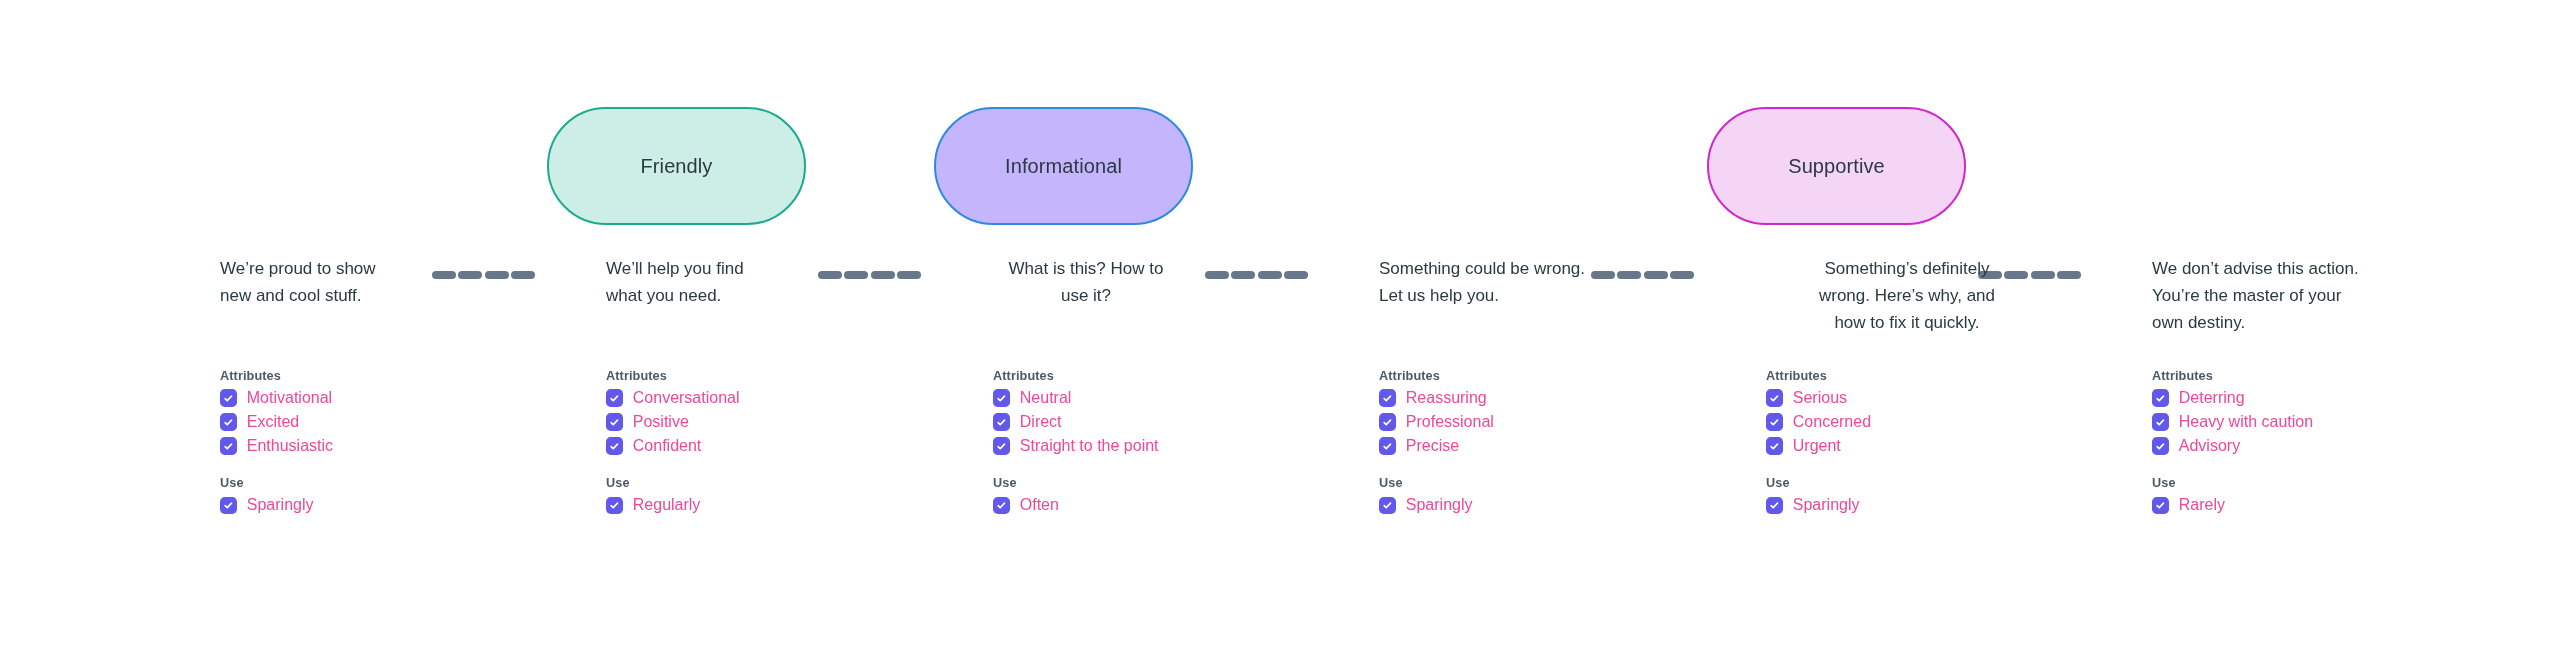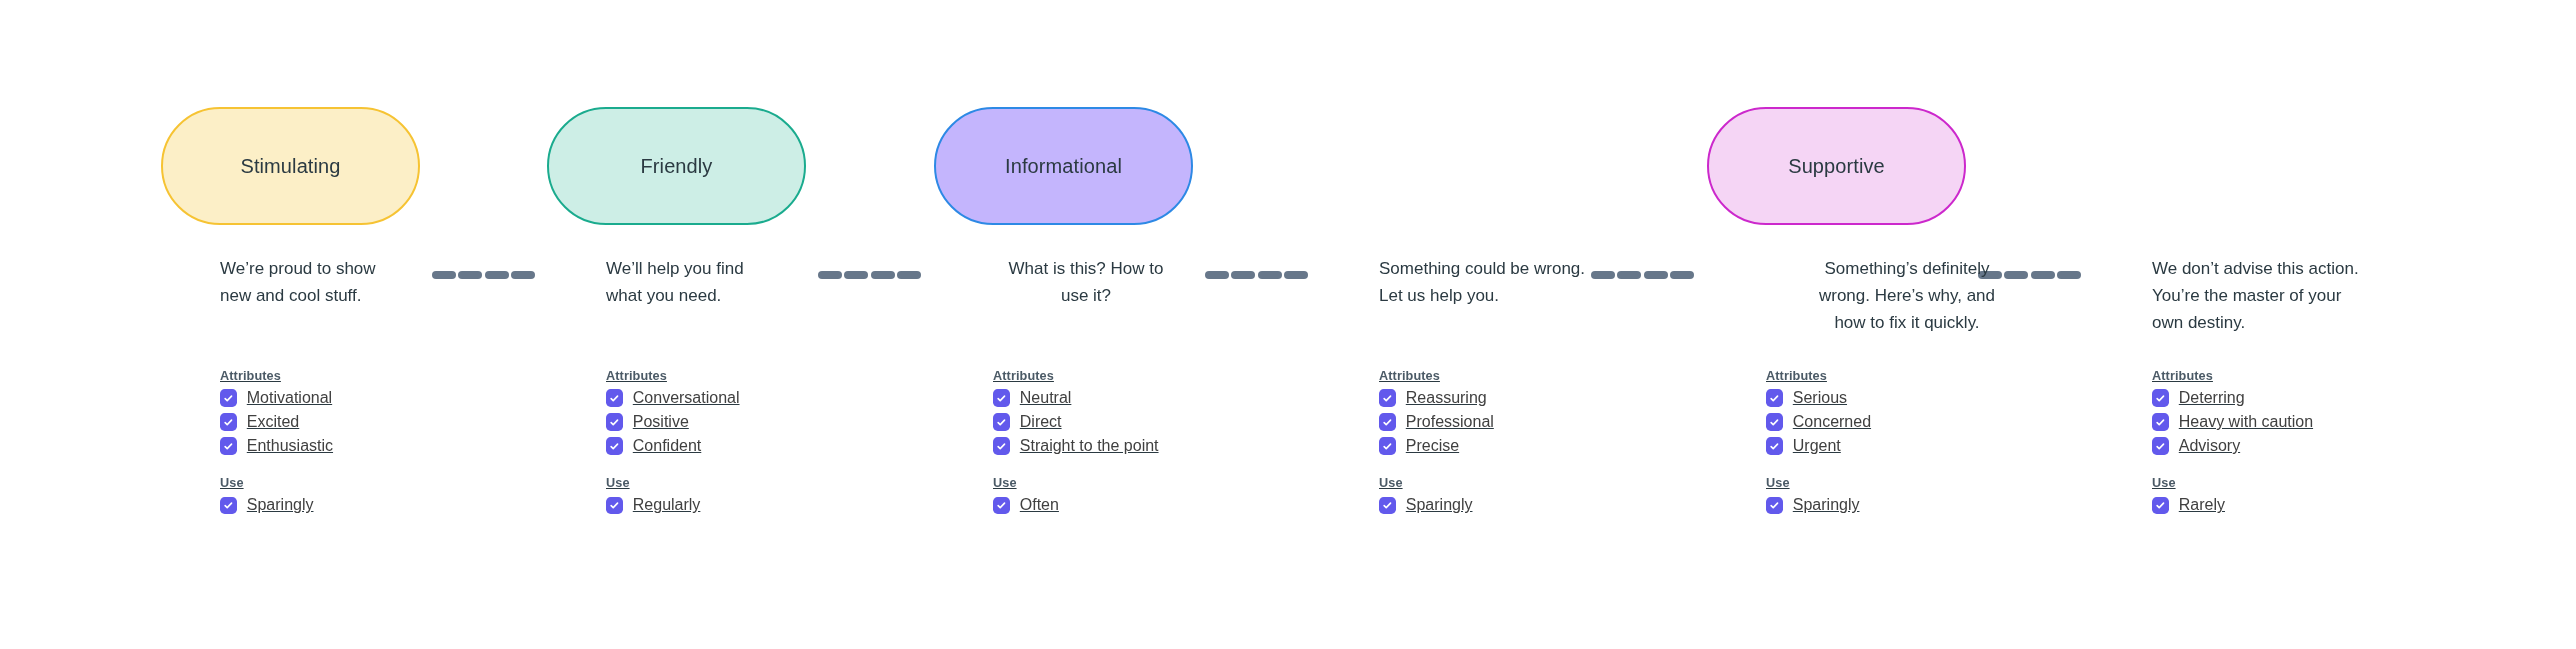--- a/index.html
+++ b/index.html
@@ -82,21 +82,20 @@
     line-height: 27px;
     color: #2b3a42;
     width: 282px;
     white-space: pre-line;
   }
 
   
   .col-body {
     position: absolute;
     width: 288px;
-    text-decoration: underline;
   }
 
   .group-title {
     font-size: 12.7px;
     font-weight: bold;
     color: #4b5a66;
     letter-spacing: 0.1px;
     margin-bottom: 6px;
   }
 
@@ -116,36 +115,31 @@
     display: flex;
     align-items: center;
     justify-content: center;
     margin-right: 9.4px;
   }
   .cbox svg { display: block; }
 
   .check-label {
     font-size: 16px;
     line-height: 18px;
-    color: #404040;
+    color: #ec4899;
     white-space: nowrap;
   }
 
   .group-gap { height: 15.4px; }
 </style>
 </head>
 <body>
 
 <div id="stage">
   <div class="pill-row" id="pill-row">
-      <div class="tone-col" style="left: 161px;">
-        <div class="pill" style="background: rgb(252, 239, 199); border-color: rgb(246, 195, 51);">
-          <span class="pill-label">Stimulating</span>
-        </div>
-      </div>
       <div class="connector" style="left: 432px; width: 103px;">
         <span class="dash" style="background: rgb(103, 119, 138);"></span>
         <span class="dash" style="background: rgb(103, 119, 138);"></span>
         <span class="dash" style="background: rgb(103, 119, 138);"></span>
         <span class="dash" style="background: rgb(103, 119, 138);"></span>
       </div>
       <div class="tone-col" style="left: 547px;">
         <div class="pill" style="background: rgb(205, 238, 230); border-color: rgb(26, 171, 142);">
           <span class="pill-label">Friendly</span>
         </div>

